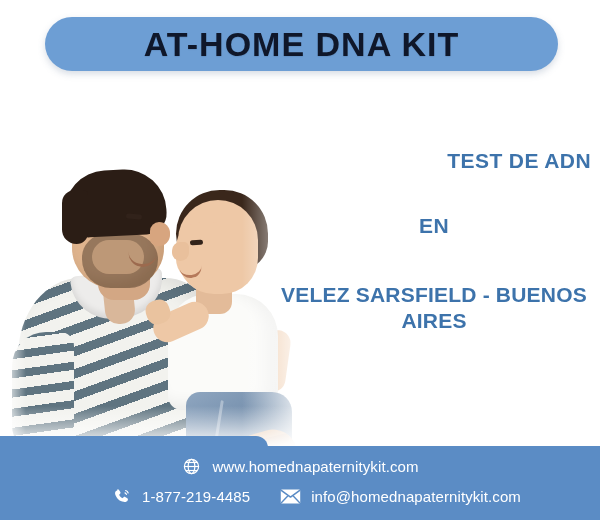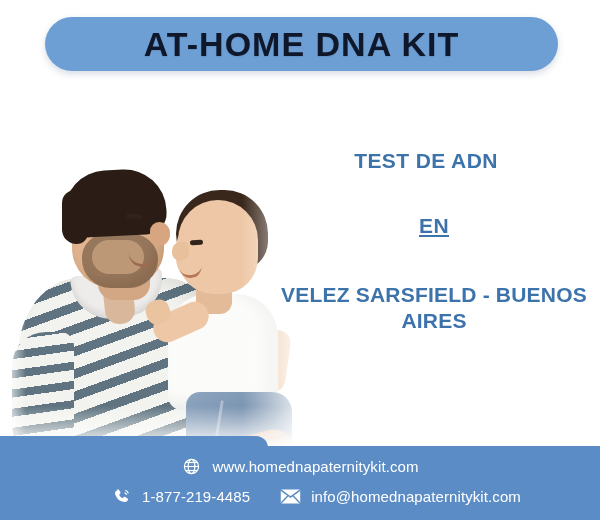--- a/index.html
+++ b/index.html
@@ -380,22 +380,22 @@
     text-align: center;
     color: #3d73ab;
     font-weight: bold;
   }
   .headline-line {
     font-size: 21px;
     letter-spacing: 0.4px;
     line-height: 1.0;
     white-space: nowrap;
   }
-  .headline-service { margin: 0 16px 0px 0; }
-  .headline-en      { margin: 44px 0 0 0; text-decoration: underline; }
+  .headline-service { margin: 0 9px 0px 0; text-align: right; }
+  .headline-en      { margin: 44px 0 0 0; }
   .headline-location {
     margin: 46px 0 0 0;
     font-size: 21px;
     letter-spacing: 0.2px;
     line-height: 1.25;
     white-space: normal;
     width: 372px;
     margin-left: -20px;
   }
 

